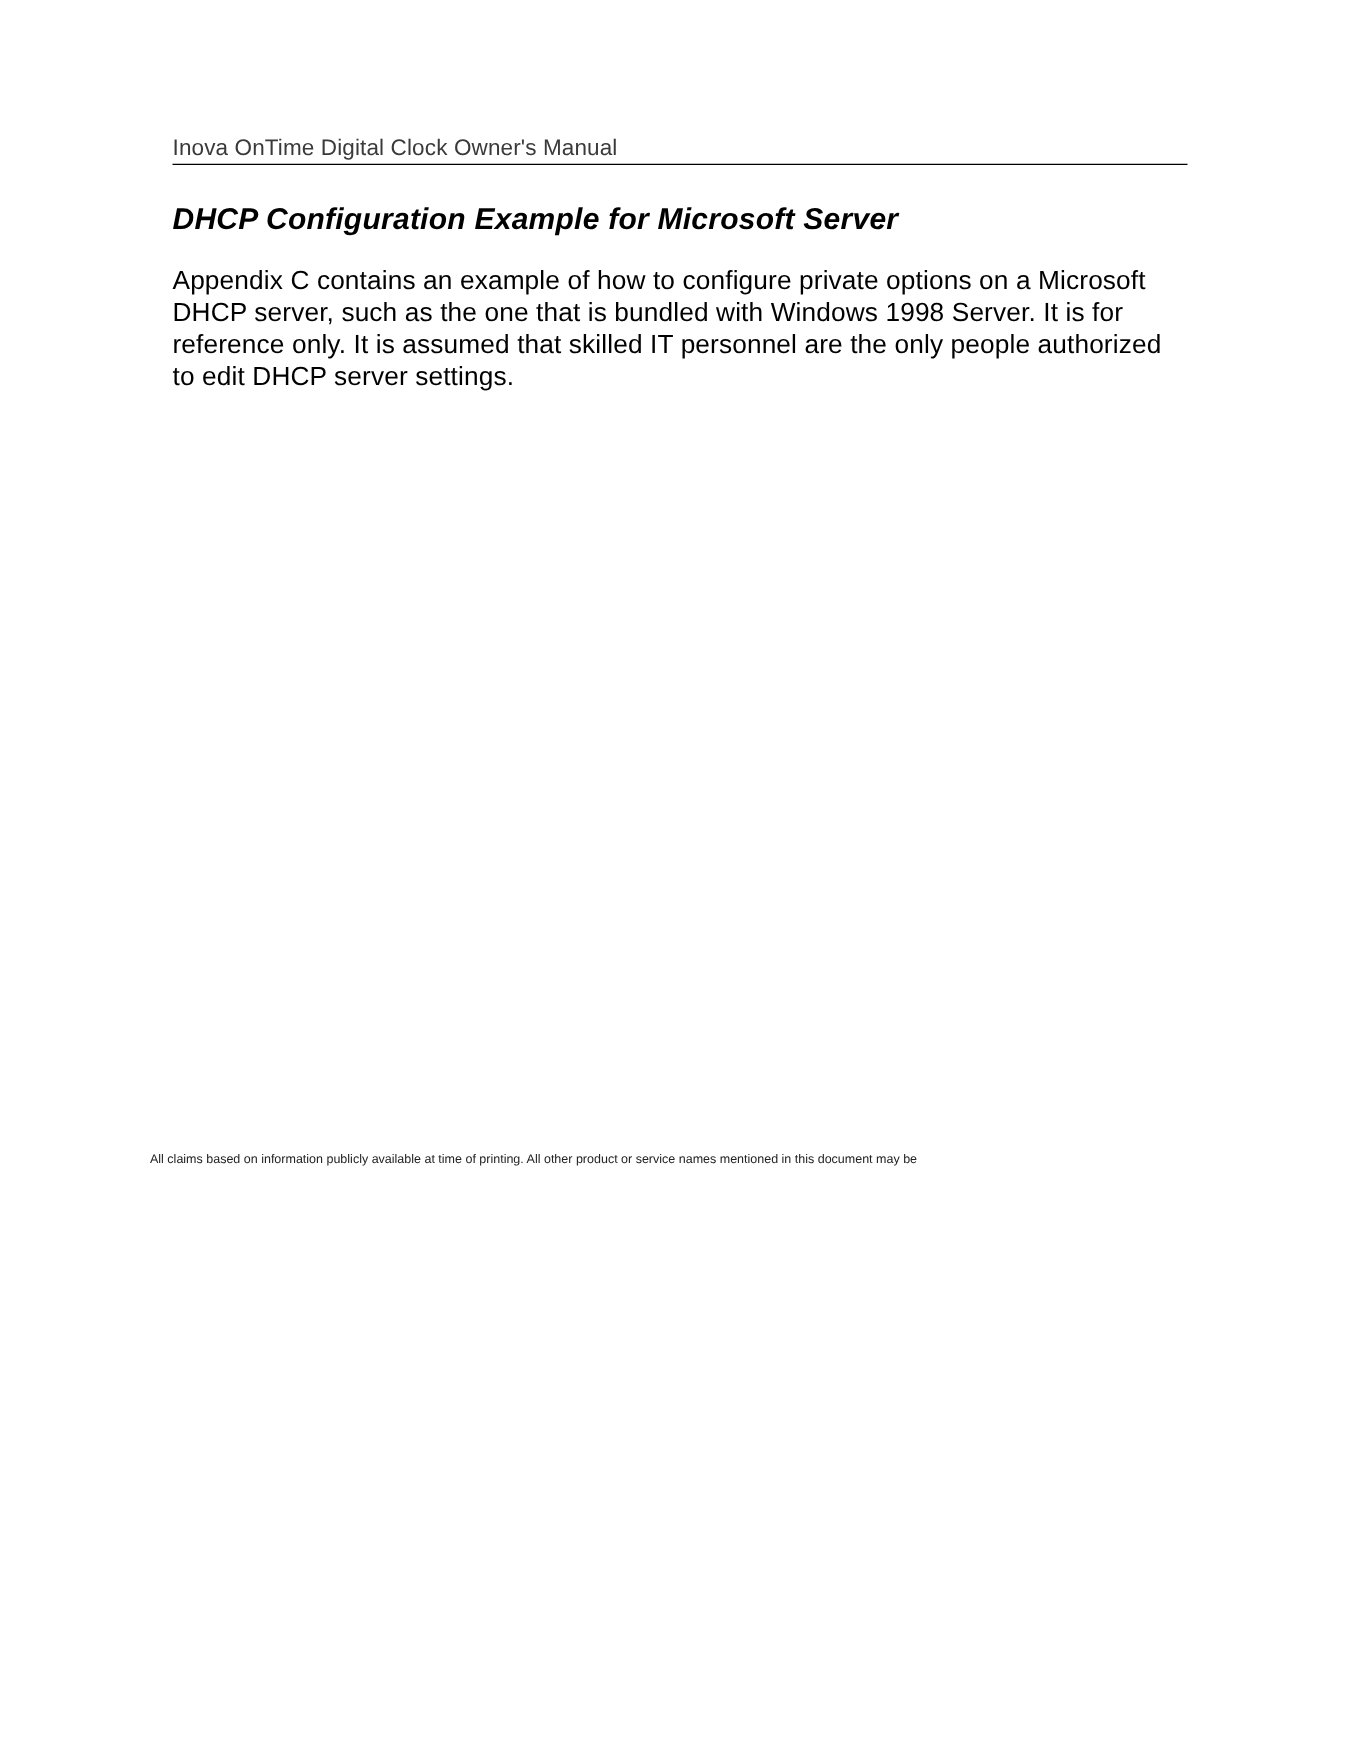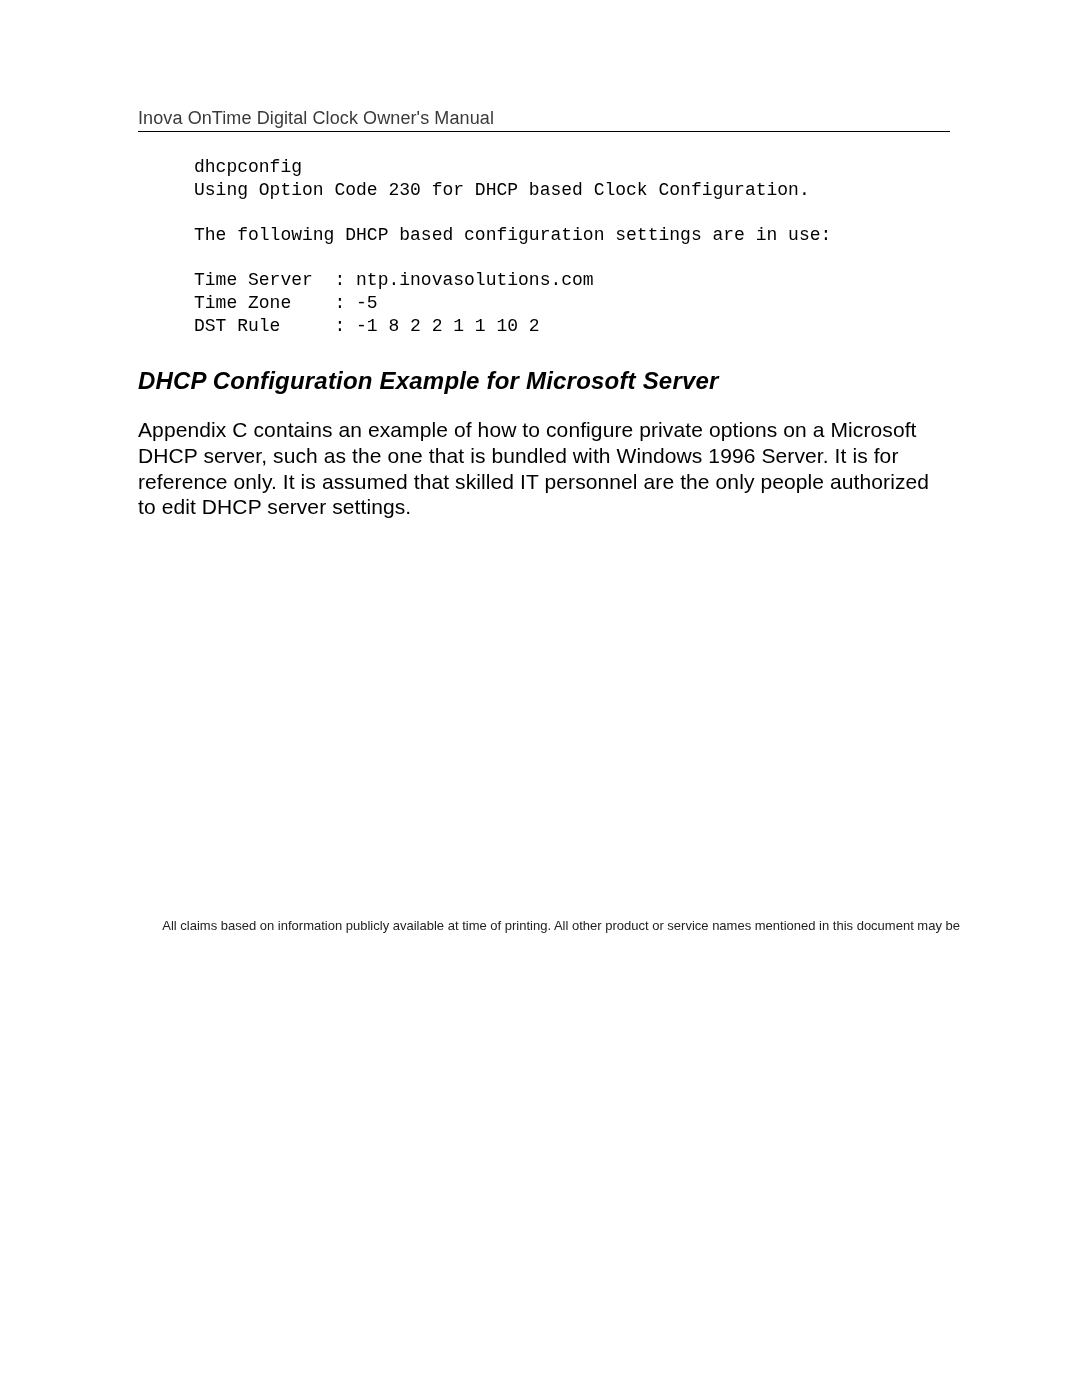--- a/index.html
+++ b/index.html
@@ -47,45 +47,37 @@
     font-style: italic;
     color: #000000;
     margin: 30px 0 22px 0;
     letter-spacing: 0.2px;
   }
   .footer {
     position: absolute;
     left: 0;
     right: 0;
     bottom: 108px;
-    text-align: right;
-    font-size: 13px;
+    text-align: left;
+    font-size: 10px;
     color: #222222;
     line-height: 1.25;
     padding: 0 120px;
   }
 </style>
 </head>
 <body>
 
 <div class="page">
 
   <div class="running-head">Inova OnTime Digital Clock Owner's Manual</div>
 
 
-  <div class="code-block">dhcpconfig
-Using Option Code 230 for DHCP based Clock Configuration.
-
-The following DHCP based configuration settings are in use:
-
-Time Server  : ntp.inovasolutions.com
-Time Zone    : -5
-DST Rule     : -1 8 2 2 1 1 10 2</div>
 
   <div class="section-heading">DHCP Configuration Example for Microsoft Server</div>
 
-  <p class="body-para">Appendix C contains an example of how to configure private options on a Microsoft DHCP server, such as the one that is bundled with Windows 1996 Server.  It is for reference only.  It is assumed that skilled IT personnel are the only people authorized to edit DHCP server settings.</p>
+  <p class="body-para">Appendix C contains an example of how to configure private options on a Microsoft DHCP server, such as the one that is bundled with Windows 1998 Server.  It is for reference only.  It is assumed that skilled IT personnel are the only people authorized to edit DHCP server settings.</p>
 
   <div class="footer">
     <div>All claims based on information publicly available at time of printing. All other product or service names mentioned in this document may be</div>
   </div>
 
 </div>
 
 </body></html>

